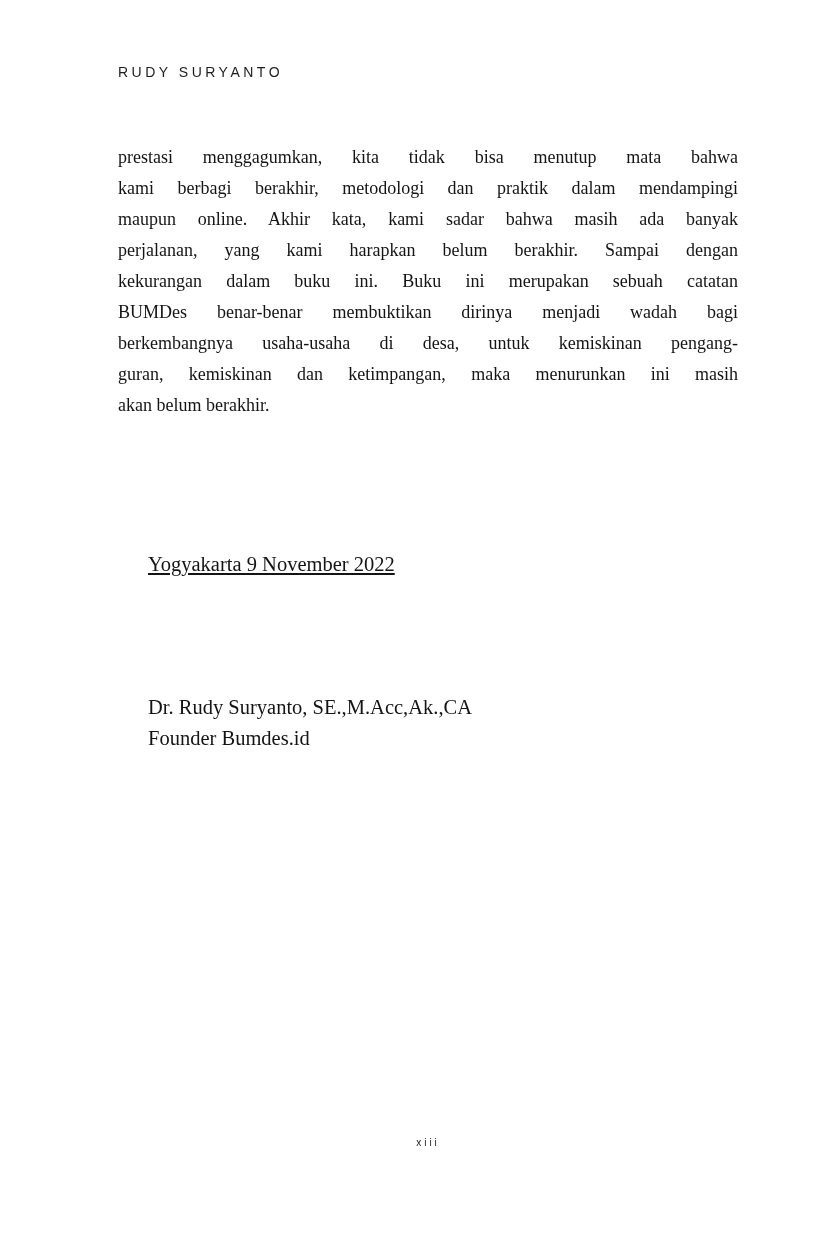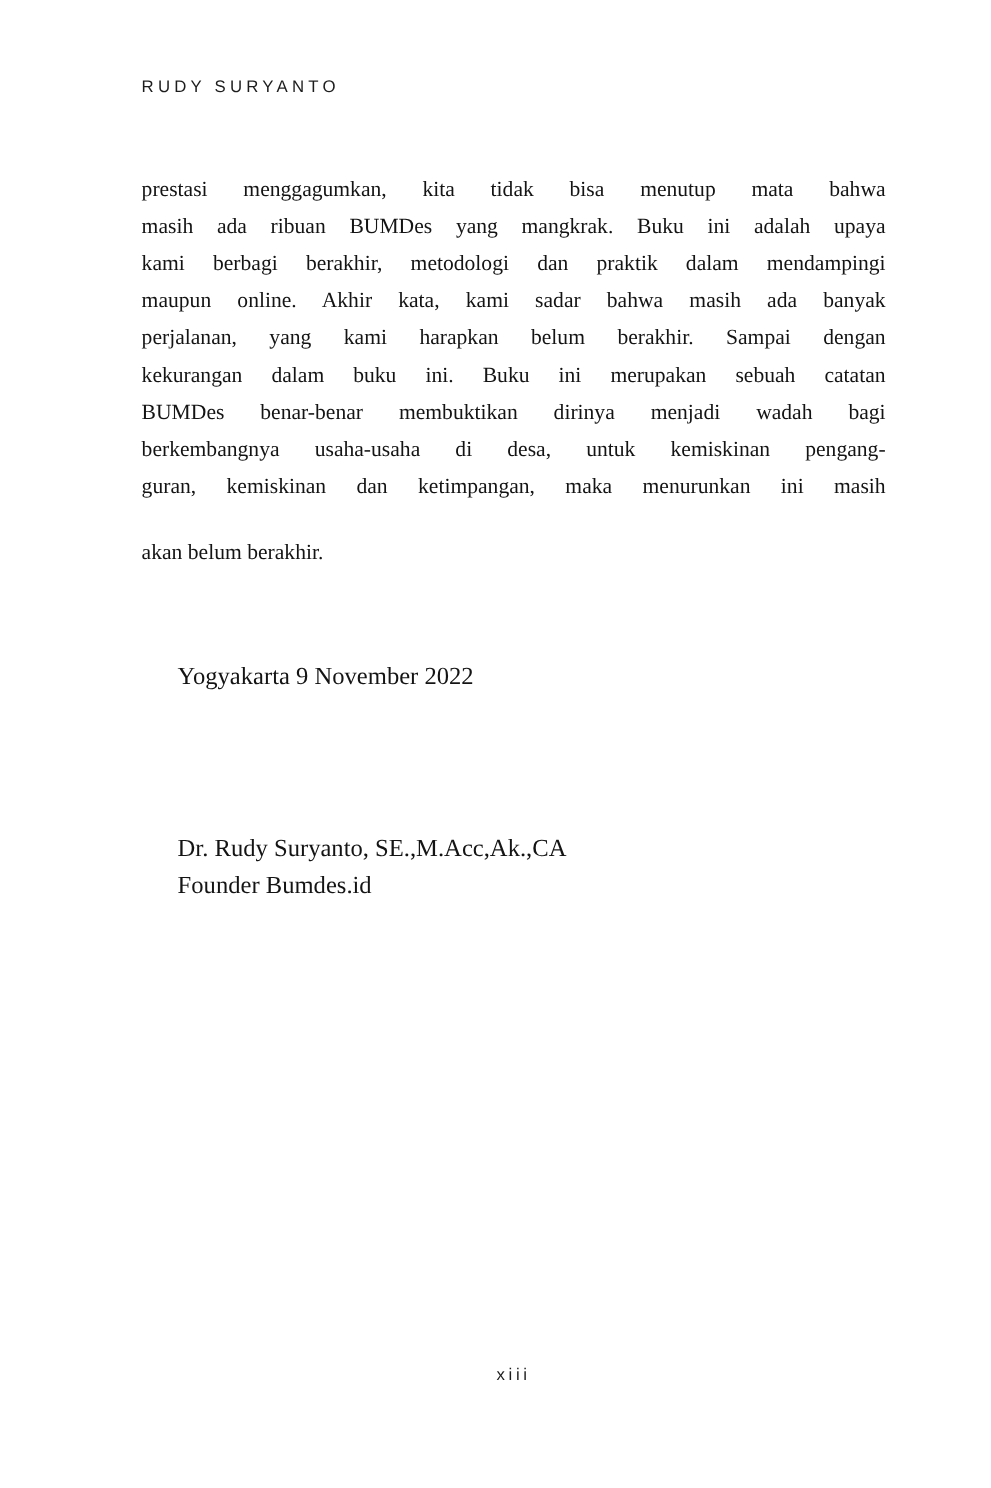--- a/index.html
+++ b/index.html
@@ -36,62 +36,61 @@
     font-size: 18px;
     line-height: 31px;
     color: #141414;
   }
   .body-line {
     text-align: justify;
     text-align-last: justify;
   }
   .body-line.last-line {
     text-align-last: left;
-    margin-top: 24px;
   }
   .date-line {
     position: absolute;
     top: 549px;
     left: 148px;
     font-size: 20.5px;
     line-height: 31px;
     color: #141414;
+    text-decoration: underline;
   }
   .signature-block {
     position: absolute;
     top: 672px;
     left: 148px;
     font-size: 20.5px;
     line-height: 31px;
     color: #141414;
     margin-top: 20px;
   }
   .page-number {
     position: absolute;
     top: 1137px;
     left: 118px;
     width: 620px;
     text-align: center;
     font-family: "Liberation Sans", "DejaVu Sans", sans-serif;
-    font-size: 14px;
+    font-size: 10px;
     letter-spacing: 3px;
     color: #1d1d1d;
   }
 </style>
 </head>
 <body>
 
 <div class="page">
 
   <div class="running-header">RUDY SURYANTO</div>
 
   <div class="body-text">
 
   <div class="body-line">prestasi menggagumkan, kita tidak bisa menutup mata bahwa</div>
-      <div class="body-line">masih ada ribuan BUMDes yang mangkrak. Buku ini adalah upaya</div>
       <div class="body-line">kami berbagi berakhir, metodologi dan praktik dalam mendampingi</div>
       <div class="body-line">maupun online. Akhir kata, kami sadar bahwa masih ada banyak</div>
       <div class="body-line">perjalanan, yang kami harapkan belum berakhir. Sampai dengan</div>
       <div class="body-line">kekurangan dalam buku ini. Buku ini merupakan sebuah catatan</div>
       <div class="body-line">BUMDes benar-benar membuktikan dirinya menjadi wadah bagi</div>
       <div class="body-line">berkembangnya usaha-usaha di desa, untuk kemiskinan pengang-</div>
       <div class="body-line">guran, kemiskinan dan ketimpangan, maka menurunkan ini masih</div>
       <div class="body-line last-line">akan belum berakhir.</div>
     </div>
 

